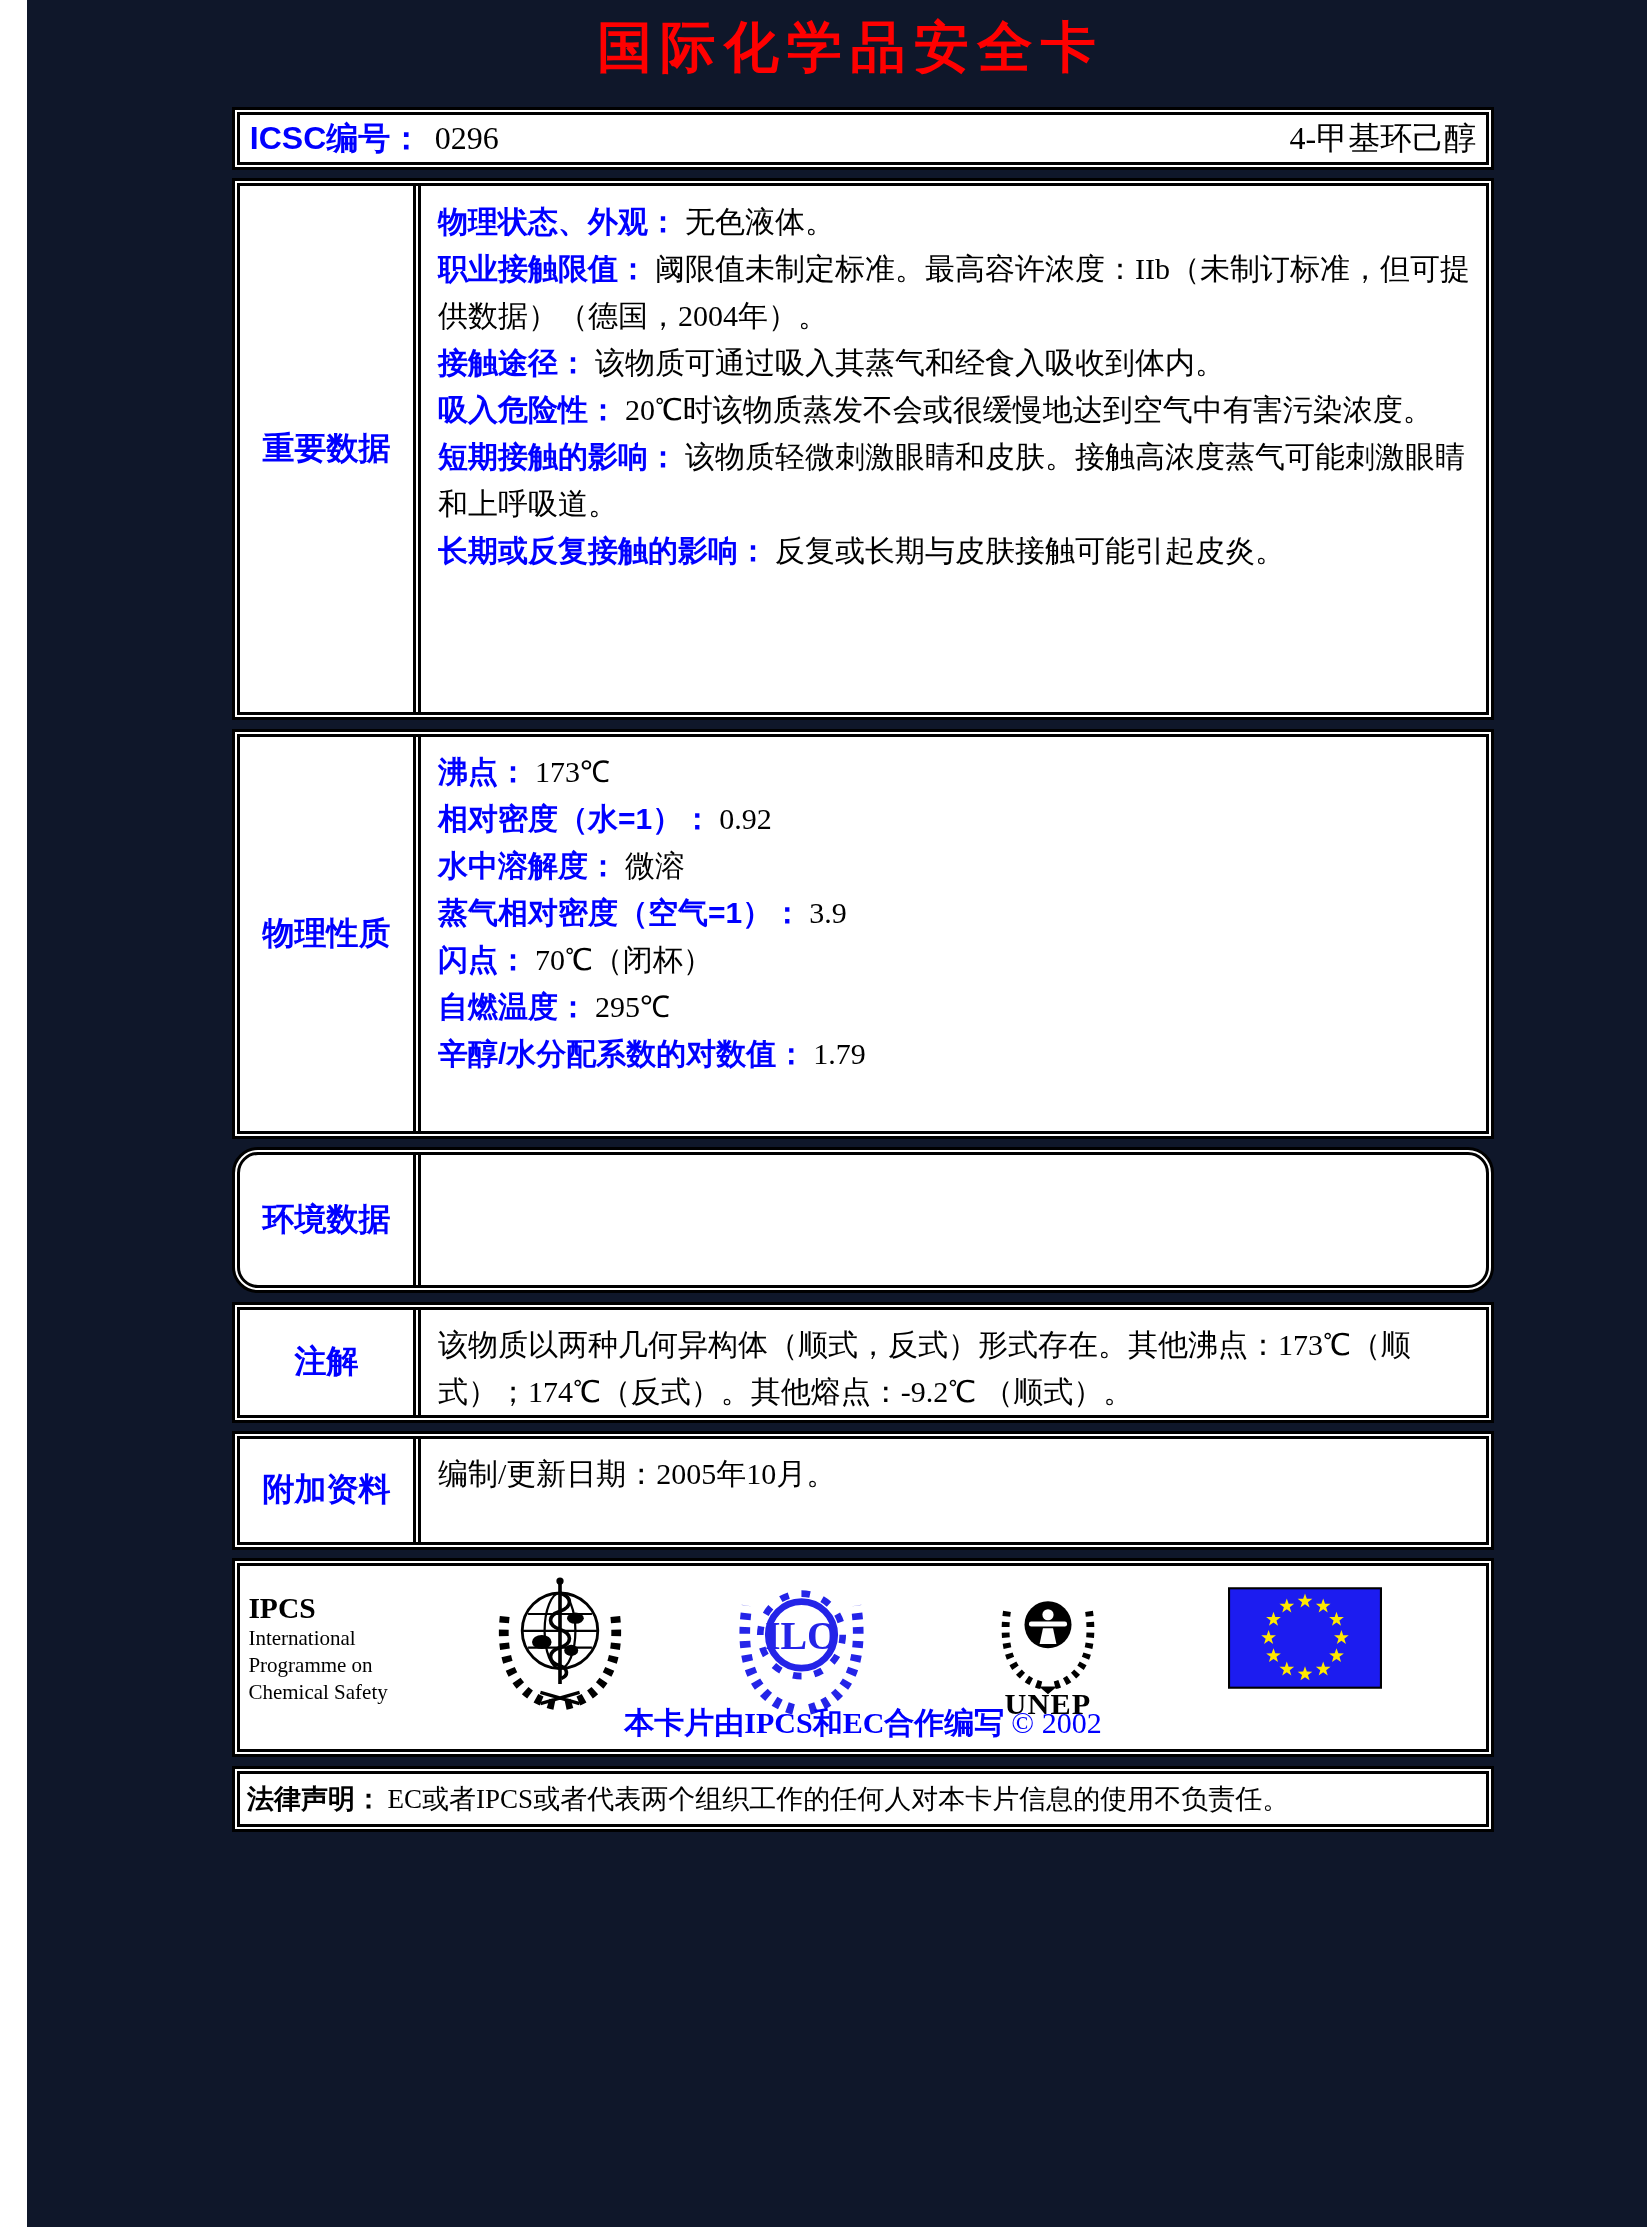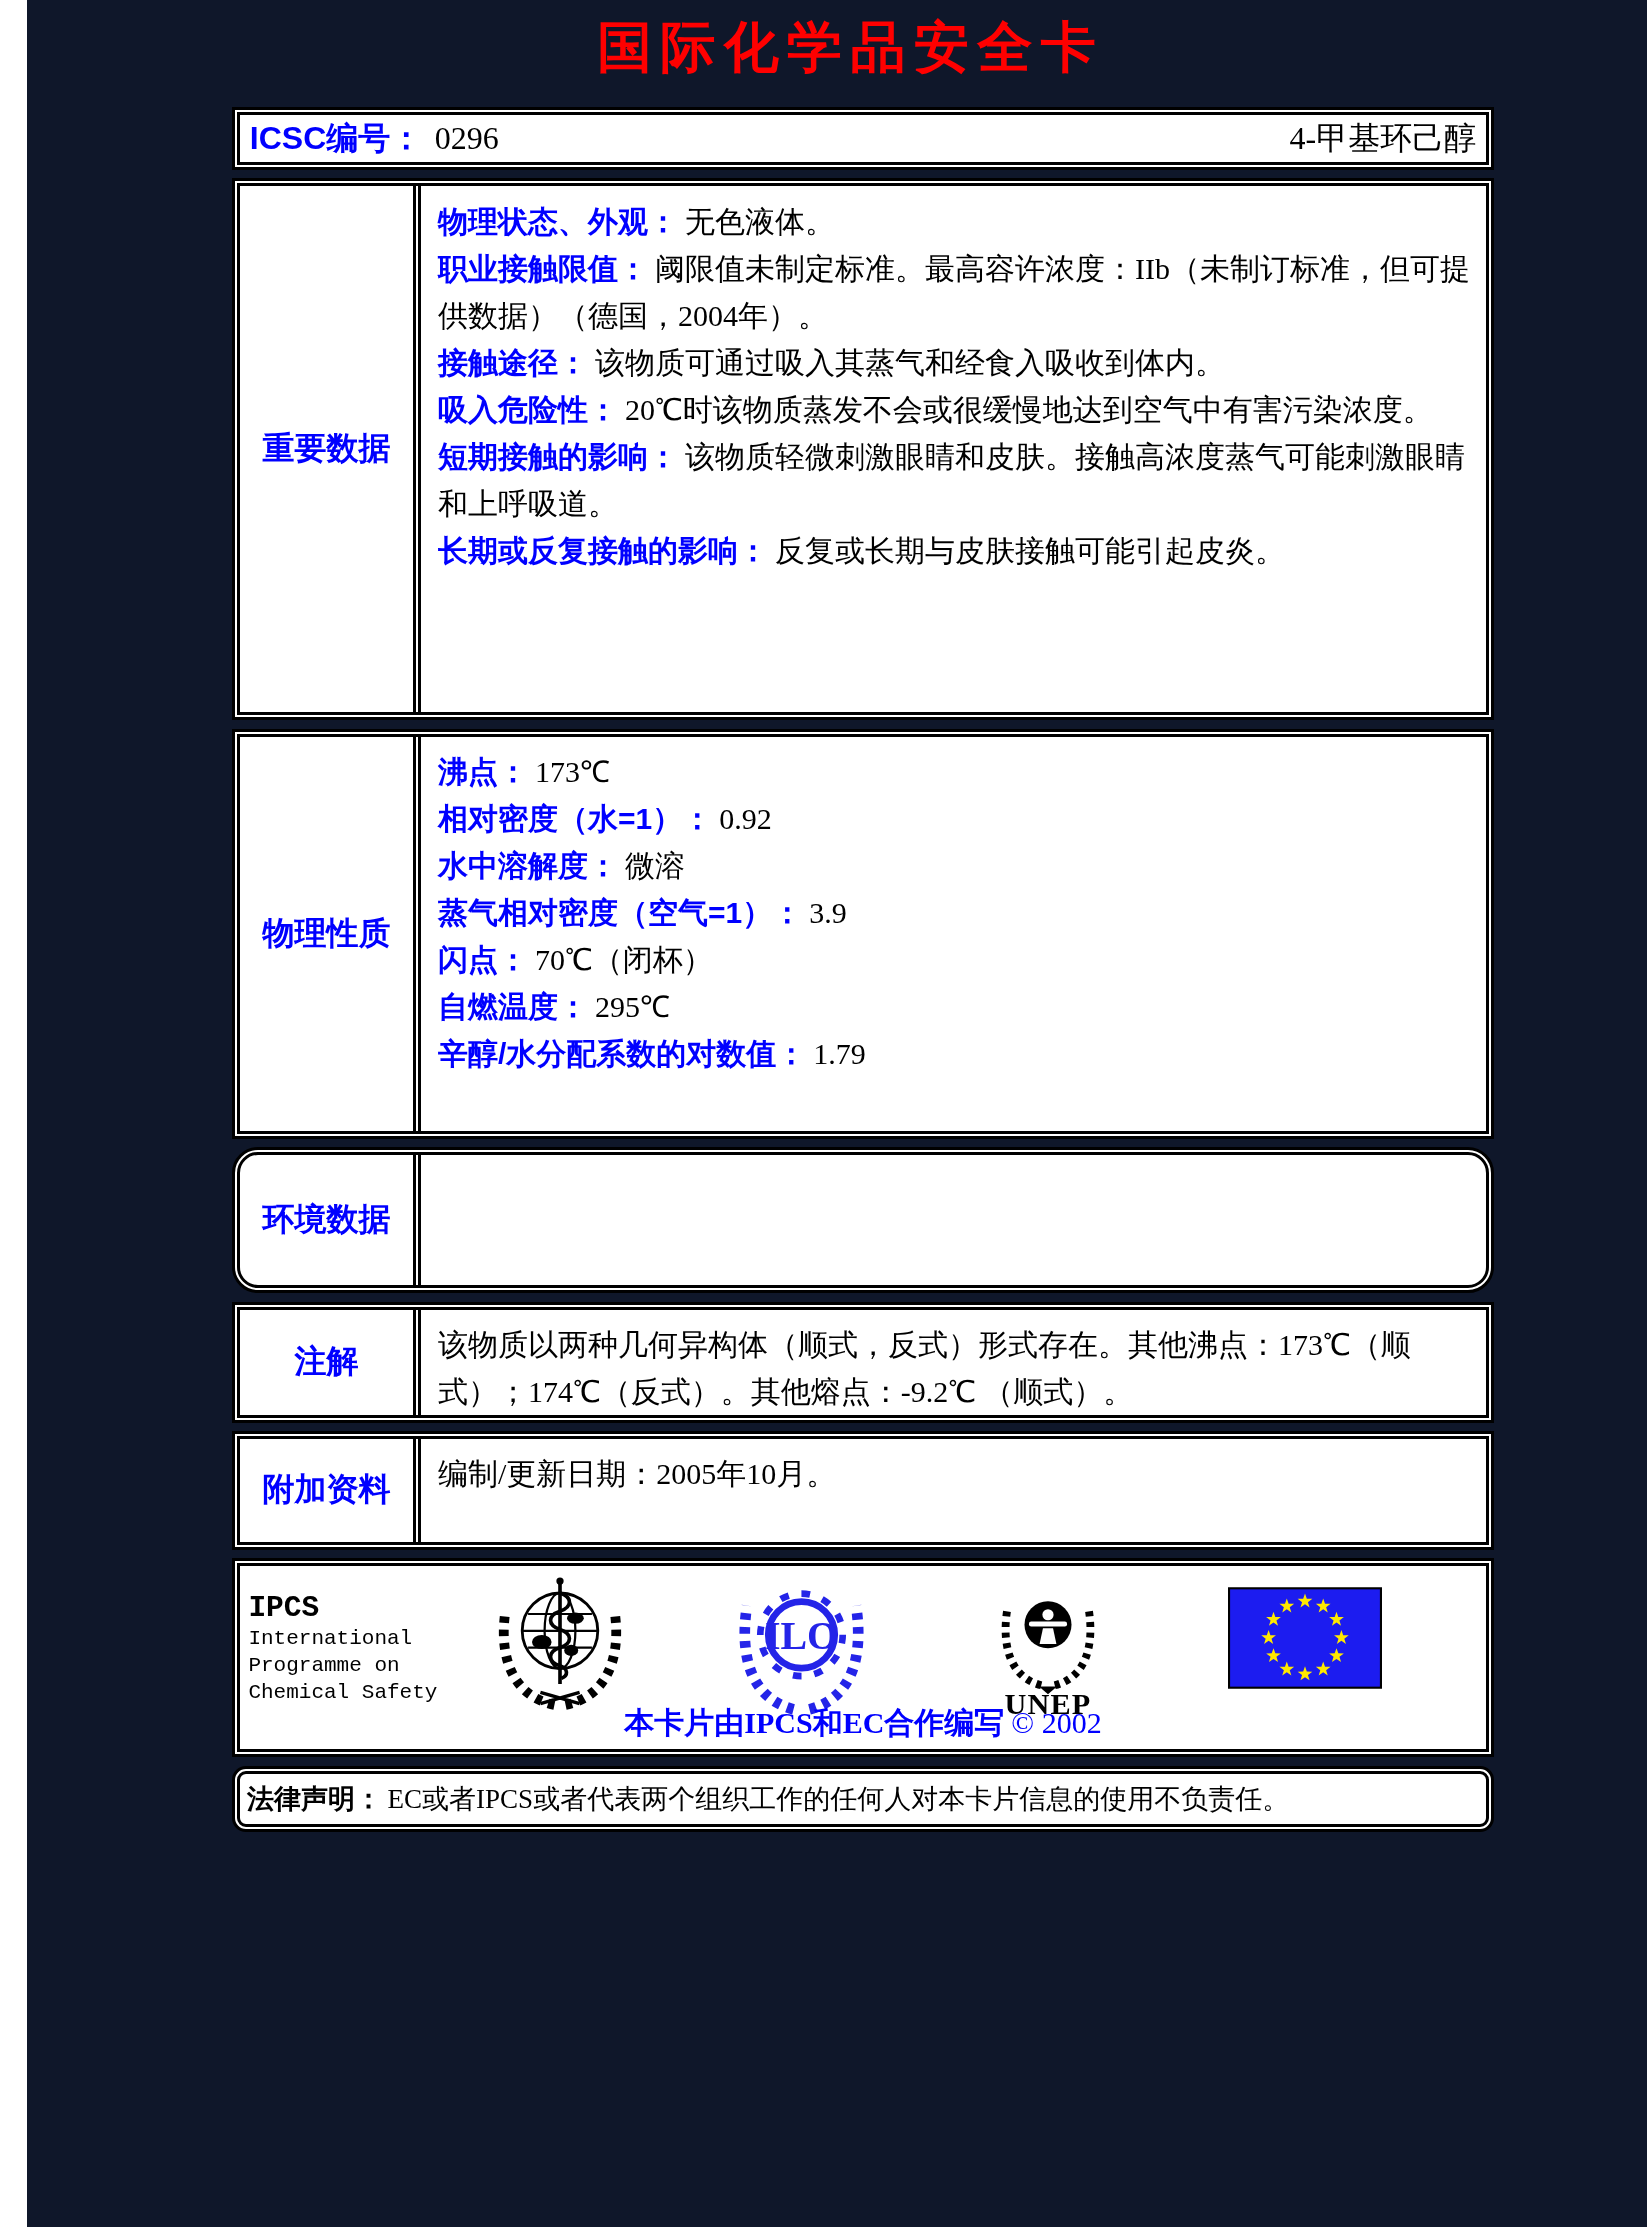--- a/index.html
+++ b/index.html
@@ -104,21 +104,21 @@
   .row.footerbox {
     height: 199px;
     position: relative;
     display: block;
   }
   .ipcs-block {
     position: absolute;
     left: 8.4px;
     top: 25px;
     color: #000000;
-    font-family: Liberation Mono, monospace;
+    font-family: Liberation Serif, serif;
   }
   .ipcs-abbr { font-size: 29.5px; font-weight: bold; line-height: 34px; }
   .ipcs-line { font-size: 21px; line-height: 27px; }
   .logo { position: absolute; }
   .logo-who  { left: 250px; top: 5.6px; }
   .logo-ilo  { left: 495px; top: 1.4px; }
   .logo-unep { left: 752px; top: 7px; }
   .logo-eu   { left: 988px; top: 21px; }
   .footer-caption {
     position: absolute;
@@ -131,21 +131,20 @@
   }
   .footer-caption .suffix { font-weight: normal; margin-left: 7px; }
 
   
   .row.legal {
     height: 66px;
     align-items: center;
     padding: 0 7px;
     display: flex;
     font-size: 27px;
-    border-radius: 14px;
   }
   .legal-label {
     font-weight: bold;
     color: #000000;
     font-family: "Liberation Sans", sans-serif;
     white-space: nowrap;
   }
   .legal-text {
     color: #000000;
     margin-left: 5.6px;

